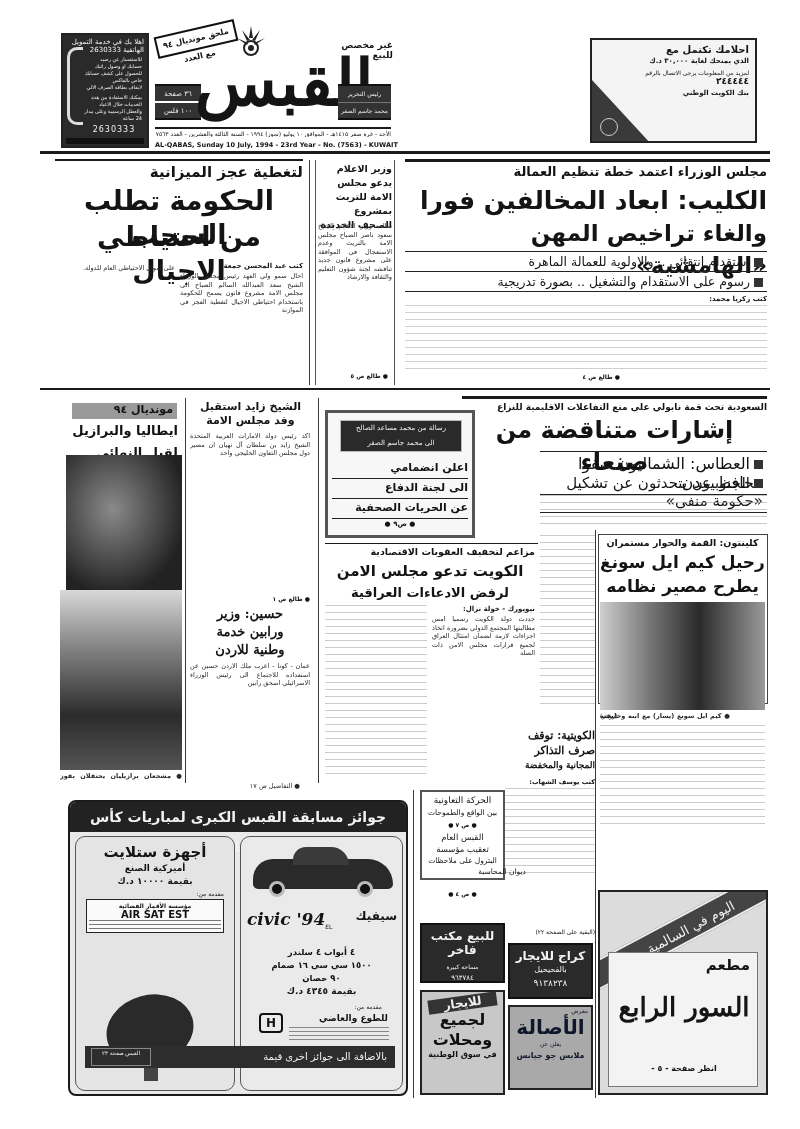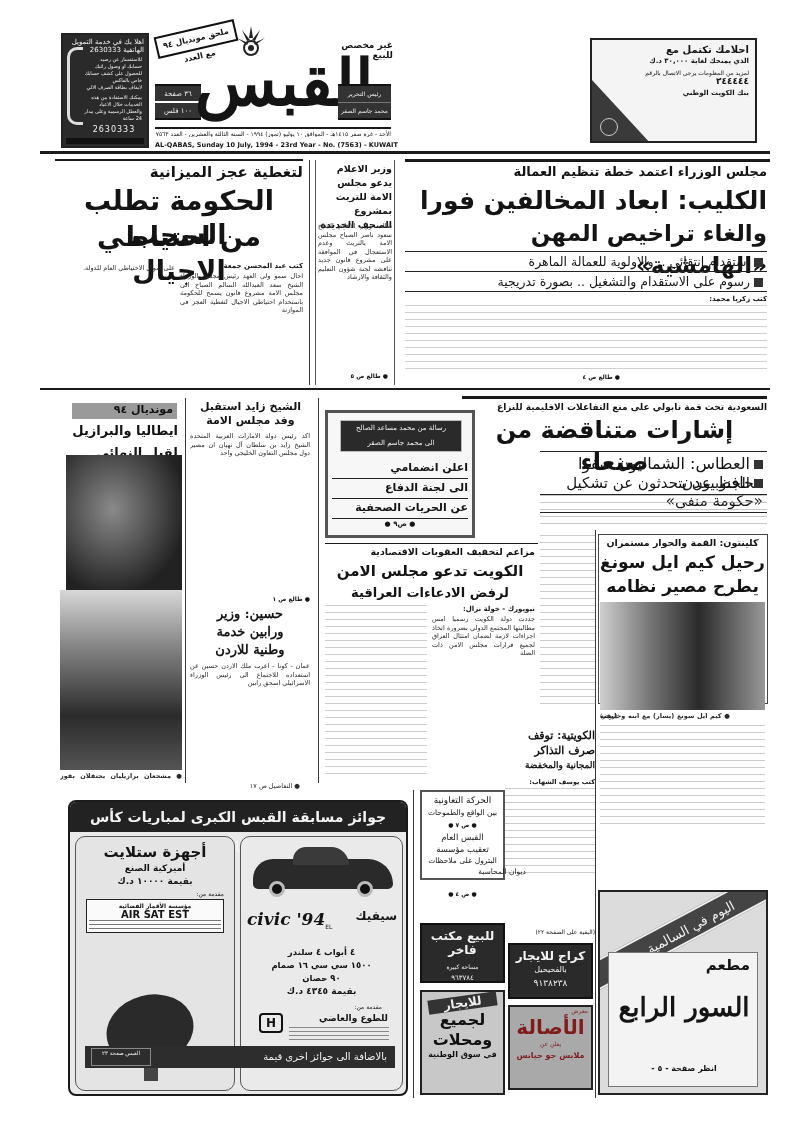--- a/index.html
+++ b/index.html
@@ -354,21 +354,21 @@
   <div class="hl-huge" style="font-size:16px;line-height:20px;">ومحلات</div>
   <div style="font-size:8px;font-weight:bold;">في سوق الوطنية</div>
 </div>
 
 <div class="abs dark" style="left:508px;top:943px;width:85px;height:56px;border:2px solid #111;direction:rtl;text-align:center;">
   <div style="font-size:12px;font-weight:bold;margin-top:4px;">كراج للايجار</div>
   <div style="font-size:8px;margin-top:2px;">بالفحيحيل</div>
   <div style="font-size:9px;margin-top:4px;letter-spacing:1px;">٩١٣٨٢٣٨</div>
 </div>
 
-<div class="abs" style="left:508px;top:1005px;width:85px;height:85px;border:2px solid #222;background:#a9a9a9;direction:rtl;text-align:center;color:#7f1d1d;">
+<div class="abs" style="left:508px;top:1005px;width:85px;height:85px;border:2px solid #222;background:#a9a9a9;direction:rtl;text-align:center;color:#0f172a;">
   <div style="font-size:6px;text-align:right;padding-right:3px;">معرض</div>
   <div class="hl-huge" style="font-size:20px;line-height:26px;">الأصالة</div>
   <div style="font-size:6px;">يعلن عن</div>
   <div style="font-size:8px;font-weight:bold;margin-top:4px;">ملابس جو جيانس</div>
 </div>
 
 <div class="abs" style="left:598px;top:890px;width:170px;height:205px;border:2px solid #222;background:#dcdcdc;overflow:hidden;">
   <div style="position:absolute;left:-30px;top:20px;width:240px;height:28px;background:#444;color:#f2f2f2;transform:rotate(-28deg);text-align:center;line-height:28px;font-size:13px;direction:rtl;border-top:2px solid #eee;border-bottom:2px solid #eee;">
     <span>اليوم في السالمية</span>
   </div>

